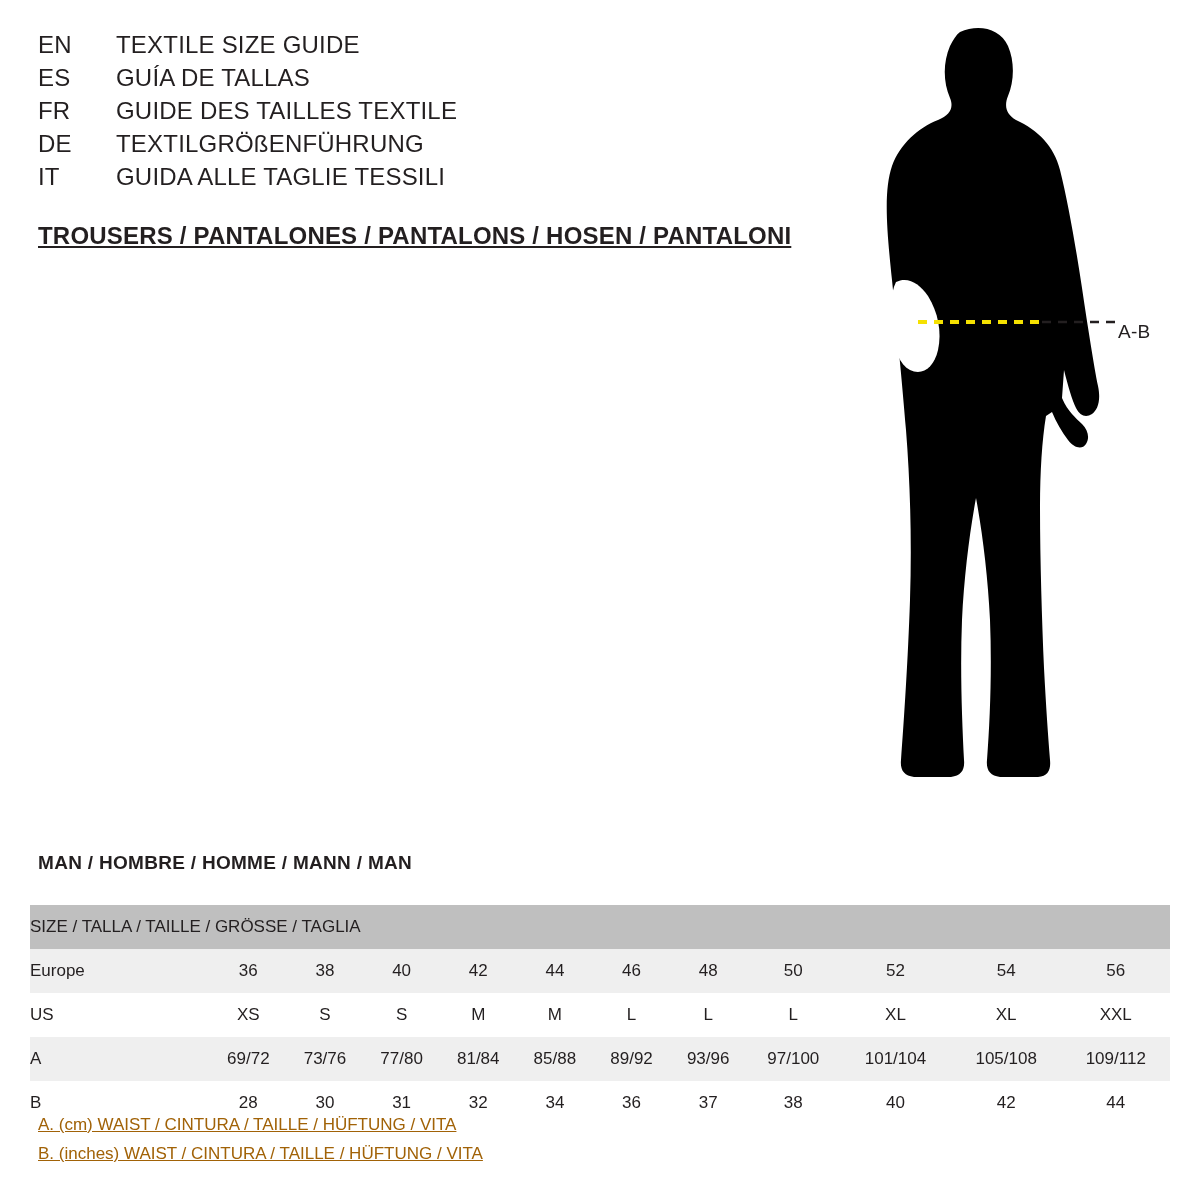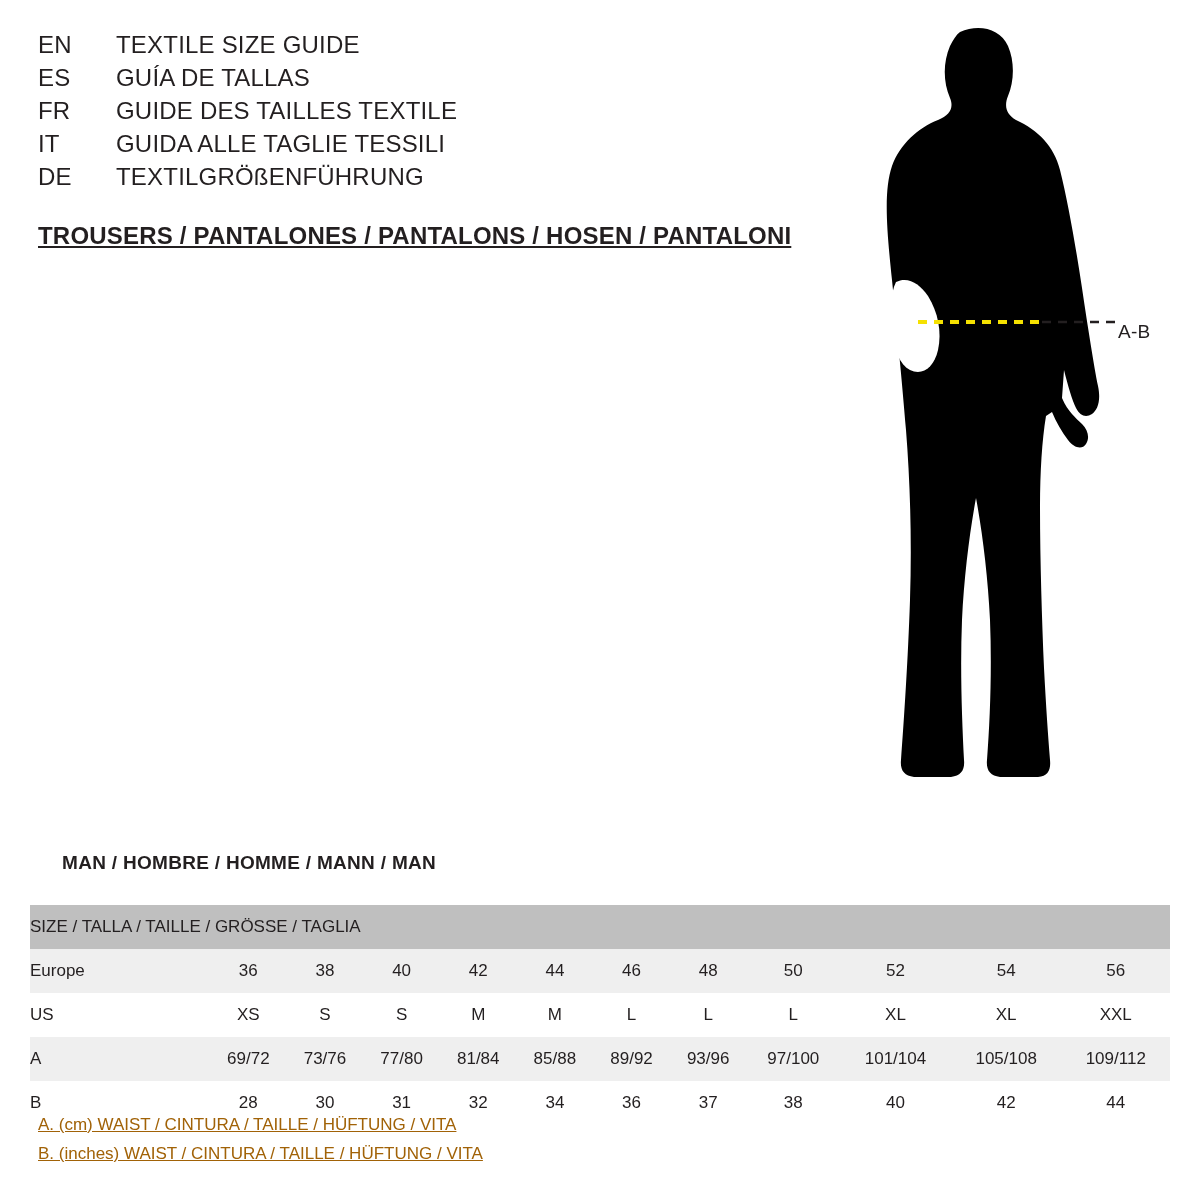--- a/index.html
+++ b/index.html
@@ -75,21 +75,20 @@
   
   .section-title {
     position: absolute;
     left: 38px;
     top: 852px;
     font-size: 19px;
     font-weight: bold;
     letter-spacing: 0.3px;
     color: #231f20;
     white-space: nowrap;
-    margin-left: 24px;
   }
 
   table.size-table {
     position: absolute;
     left: 30px;
     top: 905px;
     width: 1140px;
     border-collapse: collapse;
     font-size: 17px;
   }
@@ -144,26 +143,26 @@
   </div>
   <div class="lang-row">
     <span class="lang-code">ES</span>
     <span class="lang-text">GUÍA DE TALLAS</span>
   </div>
   <div class="lang-row">
     <span class="lang-code">FR</span>
     <span class="lang-text">GUIDE DES TAILLES TEXTILE</span>
   </div>
   <div class="lang-row">
+    <span class="lang-code">DE</span>
+    <span class="lang-text">TEXTILGRÖßENFÜHRUNG</span>
+  </div>
+  <div class="lang-row">
     <span class="lang-code">IT</span>
     <span class="lang-text">GUIDA ALLE TAGLIE TESSILI</span>
-  </div>
-  <div class="lang-row">
-    <span class="lang-code">DE</span>
-    <span class="lang-text">TEXTILGRÖßENFÜHRUNG</span>
   </div>
 </div>
 
 <div class="garment-title">TROUSERS / PANTALONES / PANTALONS / HOSEN / PANTALONI</div>
 
 <div class="figure-wrap">
   <svg class="figure-svg" width="380" height="780" viewBox="0 0 380 780" xmlns="http://www.w3.org/2000/svg">
     <g>
       <path fill="#000000" d="
         M 150 12

